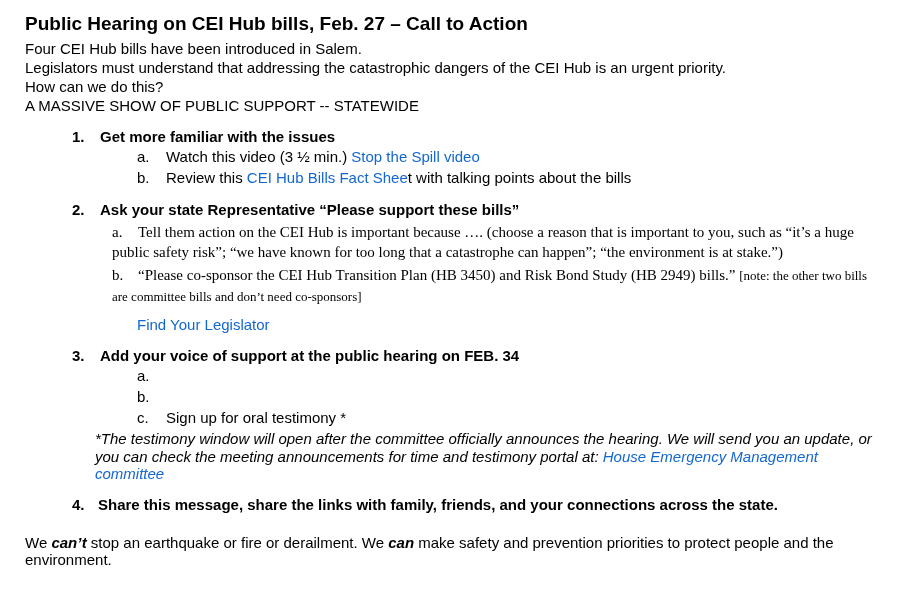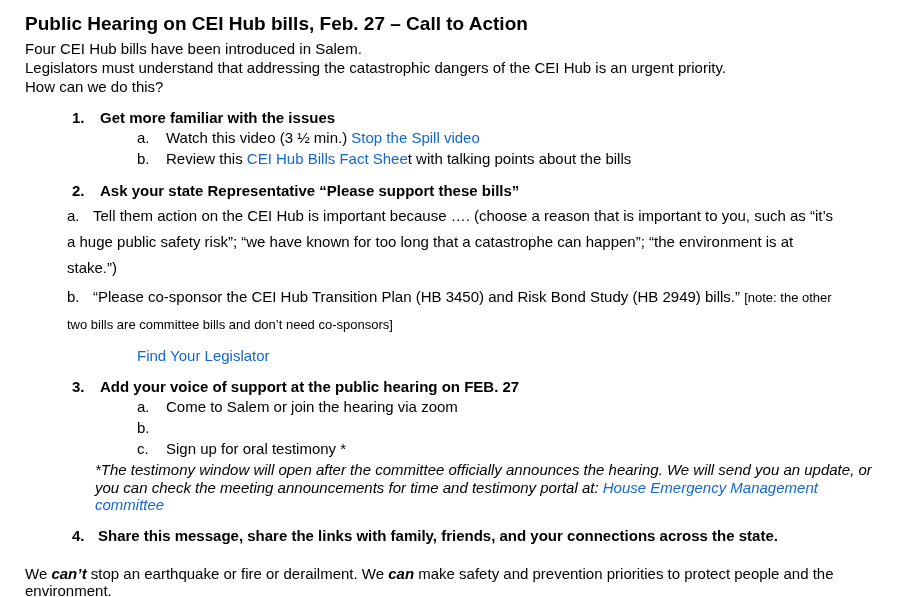--- a/index.html
+++ b/index.html
@@ -18,21 +18,21 @@
   .intro p, .howto p { line-height: 19px; }
   .howto { }
 
   .sec { margin-top: 13px; }
   .num-row { margin-left: 47px; display: flex; font-weight: bold; line-height: 18px; }
   .num-row .num { flex: none; width: 28px; }
 
   .sub { margin-left: 112px; display: flex; line-height: 21px; }
   .sub .m { flex: none; width: 29px; }
 
-  .p2 { margin-left: 42px; max-width: 768px; line-height: 26px; margin-top: 3px; }
+  .p2 { margin-left: 87px; max-width: 768px; line-height: 20px; margin-top: 3px; font-family: Liberation Serif, serif; }
   .im { display: inline-block; width: 26px; }
   .note { font-size: 13px; }
 
   .linkline { margin-left: 112px; margin-top: 8px; line-height: 19px; }
 
   .foot { margin-left: 70px; max-width: 792px; line-height: 17.5px; margin-top: 2px; font-style: italic; }
 
   .b4 { margin-left: 47px; font-weight: bold; max-width: 800px; line-height: 17px; }
 
   .closing { margin-top: 21px; max-width: 862px; line-height: 17px; }
@@ -47,20 +47,21 @@
 
   <div class="title">Public Hearing on CEI Hub bills, Feb. 27 – Call to Action</div>
 
   <div class="intro">
     <p>Four CEI Hub bills have been introduced in Salem.</p>
     <p>Legislators must understand that addressing the catastrophic dangers of the CEI Hub is an urgent priority.</p>
   </div>
 
   <div class="howto">
     <p>How can we do this?</p>
+    <p>A MASSIVE SHOW OF PUBLIC SUPPORT -- STATEWIDE</p>
   </div>
 
   <div class="sec">
     <div class="num-row">
       <span class="num">1.</span>
       <span>Get more familiar with the issues</span>
     </div>
     <div class="sub">
       <span class="m">a.</span>
       <span><span>Watch this video (3 ½ min.) </span><a class="doclink">Stop the Spill video</a></span>
@@ -79,25 +80,24 @@
     <p class="p2"><span class="im">a.</span><span>Tell them action on the CEI Hub is important because ….  (choose a reason that is important to you, such as “it’s a huge public safety risk”; “we have known for too long that a catastrophe can happen”; “the environment is at stake.”)</span></p>
     <p class="p2"><span class="im">b.</span><span>“Please co-sponsor the CEI Hub Transition Plan (HB 3450) and Risk Bond Study (HB 2949) bills.”  </span> <span class="note">[note: the other two bills are committee bills and don’t need co-sponsors]</span></p>
     <div class="linkline">
       <a class="doclink">Find Your Legislator</a>
     </div>
   </div>
 
   <div class="sec">
     <div class="num-row">
       <span class="num">3.</span>
-      <span>Add your voice of support at the public hearing on FEB. 27</span>
+      <span>Add your voice of support at the public hearing on FEB. 34</span>
     </div>
     <div class="sub">
       <span class="m">a.</span>
-      <span>Come to Salem or join the hearing via zoom</span>
     </div>
     <div class="sub">
       <span class="m">b.</span>
     </div>
     <div class="sub">
       <span class="m">c.</span>
       <span>Sign up for oral testimony *</span>
     </div>
     <p class="foot"><span>*The testimony window will open after the committee officially announces the hearing. We will send you an update, or you can check the meeting announcements for time and testimony portal at: </span><a class="doclink">House Emergency Management committee</a></p>
   </div>

